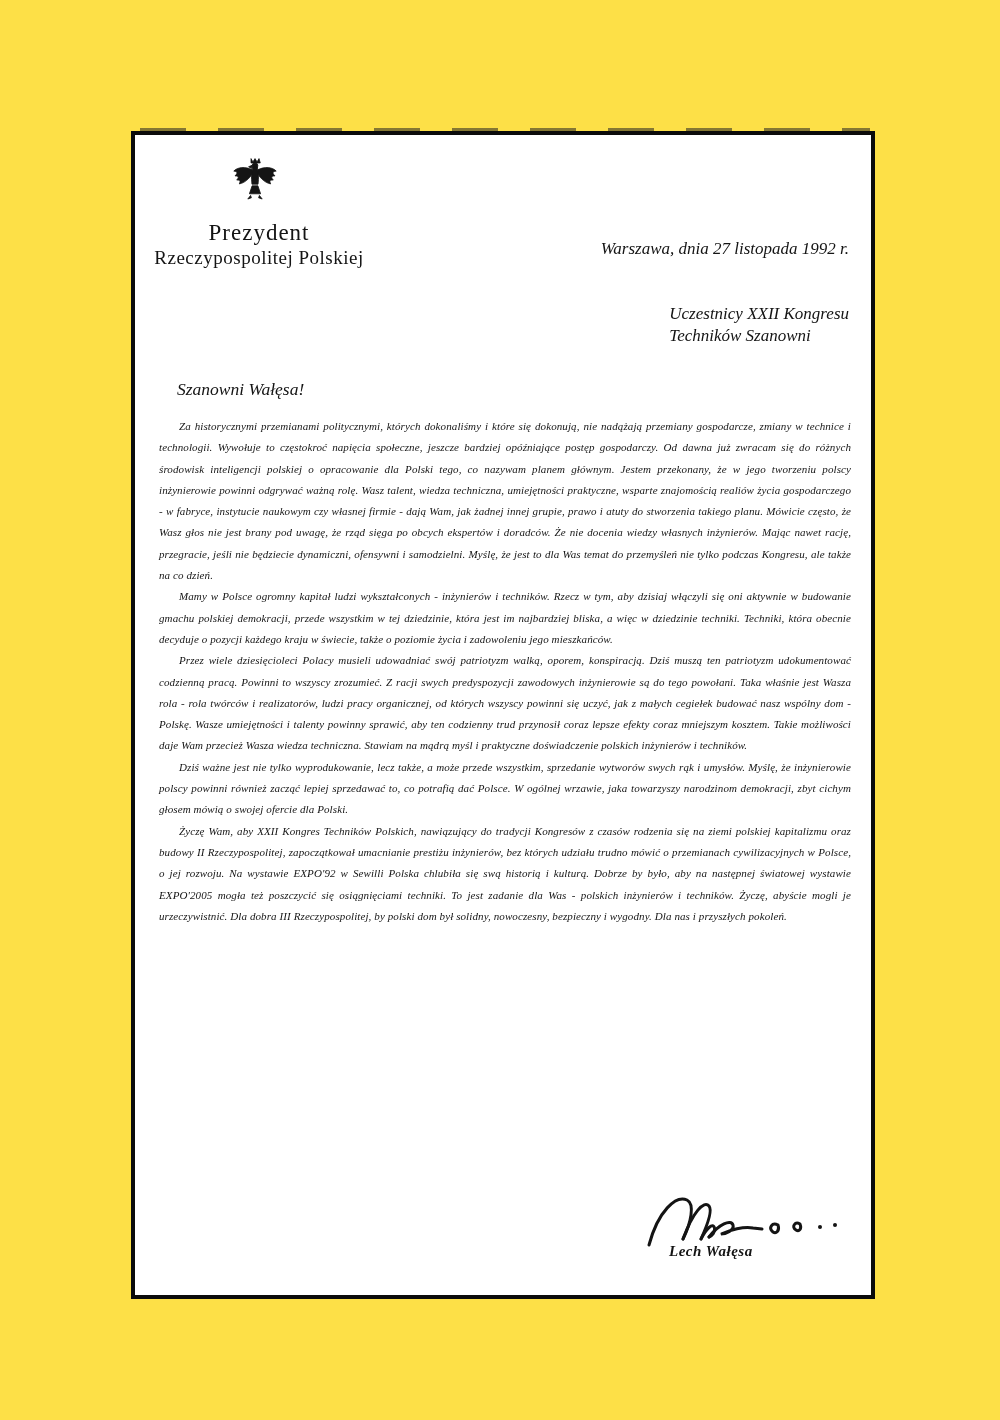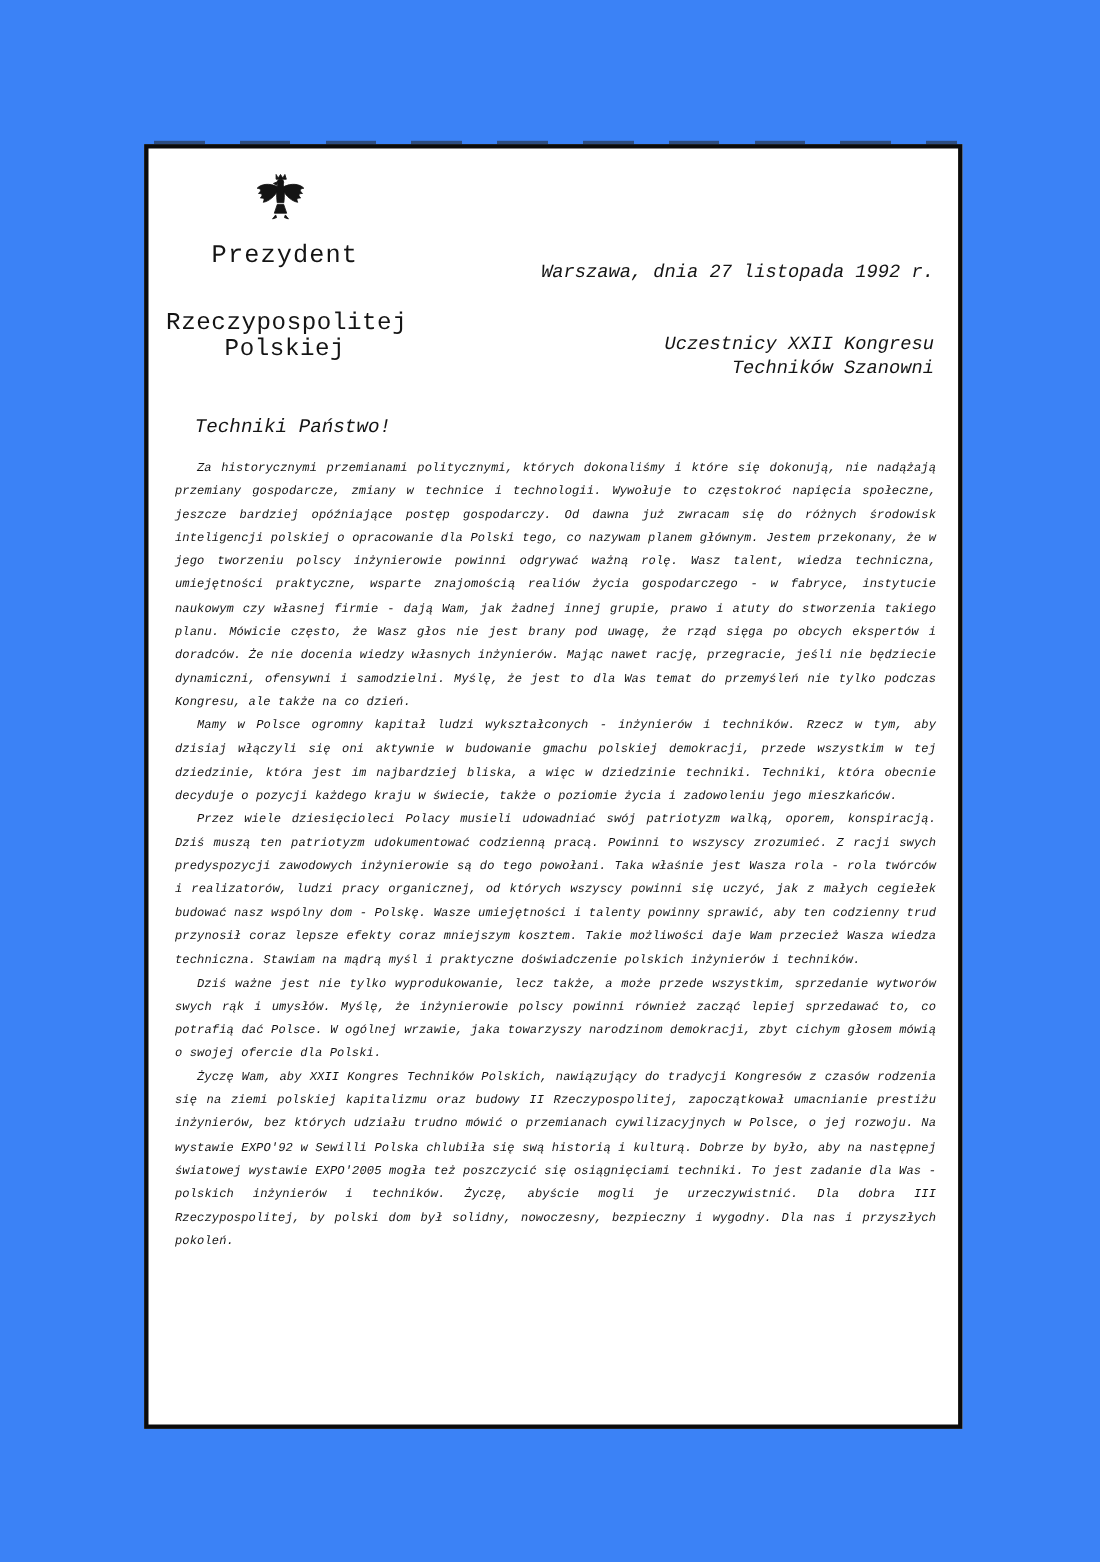--- a/index.html
+++ b/index.html
@@ -5,23 +5,23 @@
 <style>
   html, body {
     margin: 0;
     padding: 0;
     background: #ffffff;
   }
   .page {
     position: relative;
     width: 1000px;
     height: 1420px;
-    background: #3b82f6;
+    background: #fde047;
     color: #141414;
-    font-family: Liberation Mono, monospace;
+    font-family: Liberation Serif, serif;
     overflow: hidden;
   }
   
   .scan-streak {
     position: absolute;
     left: 140px;
     top: 128px;
     width: 730px;
     height: 3px;
     background: repeating-linear-gradient(90deg,#222 0 46px, transparent 46px 78px);
@@ -53,43 +53,41 @@
     text-align: center;
     font-style: normal;
     color: #141414;
   }
   .letterhead .lh1 {
     font-size: 23px;
     letter-spacing: 1px;
     line-height: 27px;
   }
   .letterhead .lh2 {
-    font-size: 22px;
+    font-size: 19px;
     letter-spacing: .5px;
     line-height: 24px;
-    margin-top: 36px;
   }
   
   .dateline {
     position: absolute;
     right: 22px;
     top: 104px;
     font-style: italic;
     font-size: 17px;
     text-align: right;
     white-space: nowrap;
   }
   .addressee {
     position: absolute;
     right: 22px;
     top: 168px;
     font-style: italic;
     font-size: 17px;
     line-height: 22px;
-    text-align: right;
   }
   
   .salutation {
     position: absolute;
     left: 42px;
     top: 244px;
     font-style: italic;
     font-size: 17.5px;
   }
   .letter-body {
@@ -157,25 +155,42 @@
       <div class="lh2">Rzeczypospolitej Polskiej</div>
     </div>
 
     <div class="dateline">Warszawa, dnia 27 listopada 1992 r.</div>
 
     <div class="addressee">
       <div>Uczestnicy XXII Kongresu</div>
       <div>Techników Szanowni</div>
     </div>
 
-    <div class="salutation">Techniki Państwo!</div>
+    <div class="salutation">Szanowni Wałęsa!</div>
 
     <div class="letter-body">
       <p>Za historycznymi przemianami politycznymi, których dokonaliśmy i które się dokonują, nie nadążają przemiany gospodarcze, zmiany w technice i technologii. Wywołuje to częstokroć napięcia społeczne, jeszcze bardziej opóźniające postęp gospodarczy. Od dawna już zwracam się do różnych środowisk inteligencji polskiej o opracowanie dla Polski tego, co nazywam planem głównym. Jestem przekonany, że w jego tworzeniu polscy inżynierowie powinni odgrywać ważną rolę. Wasz talent, wiedza techniczna, umiejętności praktyczne, wsparte znajomością realiów życia gospodarczego - w fabryce, instytucie naukowym czy własnej firmie - dają Wam, jak żadnej innej grupie, prawo i atuty do stworzenia takiego planu. Mówicie często, że Wasz głos nie jest brany pod uwagę, że rząd sięga po obcych ekspertów i doradców. Że nie docenia wiedzy własnych inżynierów. Mając nawet rację, przegracie, jeśli nie będziecie dynamiczni, ofensywni i samodzielni. Myślę, że jest to dla Was temat do przemyśleń nie tylko podczas Kongresu, ale także na co dzień.</p>
       <p>Mamy w Polsce ogromny kapitał ludzi wykształconych - inżynierów i techników. Rzecz w tym, aby dzisiaj włączyli się oni aktywnie w budowanie gmachu polskiej demokracji, przede wszystkim w tej dziedzinie, która jest im najbardziej bliska, a więc w dziedzinie techniki. Techniki, która obecnie decyduje o pozycji każdego kraju w świecie, także o poziomie życia i zadowoleniu jego mieszkańców.</p>
       <p>Przez wiele dziesięcioleci Polacy musieli udowadniać swój patriotyzm walką, oporem, konspiracją. Dziś muszą ten patriotyzm udokumentować codzienną pracą. Powinni to wszyscy zrozumieć. Z racji swych predyspozycji zawodowych inżynierowie są do tego powołani. Taka właśnie jest Wasza rola - rola twórców i realizatorów, ludzi pracy organicznej, od których wszyscy powinni się uczyć, jak z małych cegiełek budować nasz wspólny dom - Polskę. Wasze umiejętności i talenty powinny sprawić, aby ten codzienny trud przynosił coraz lepsze efekty coraz mniejszym kosztem. Takie możliwości daje Wam przecież Wasza wiedza techniczna. Stawiam na mądrą myśl i praktyczne doświadczenie polskich inżynierów i techników.</p>
       <p>Dziś ważne jest nie tylko wyprodukowanie, lecz także, a może przede wszystkim, sprzedanie wytworów swych rąk i umysłów. Myślę, że inżynierowie polscy powinni również zacząć lepiej sprzedawać to, co potrafią dać Polsce. W ogólnej wrzawie, jaka towarzyszy narodzinom demokracji, zbyt cichym głosem mówią o swojej ofercie dla Polski.</p>
       <p>Życzę Wam, aby XXII Kongres Techników Polskich, nawiązujący do tradycji Kongresów z czasów rodzenia się na ziemi polskiej kapitalizmu oraz budowy II Rzeczypospolitej, zapoczątkował umacnianie prestiżu inżynierów, bez których udziału trudno mówić o przemianach cywilizacyjnych w Polsce, o jej rozwoju. Na wystawie EXPO'92 w Sewilli Polska chlubiła się swą historią i kulturą. Dobrze by było, aby na następnej światowej wystawie EXPO'2005 mogła też poszczycić się osiągnięciami techniki. To jest zadanie dla Was - polskich inżynierów i techników. Życzę, abyście mogli je urzeczywistnić. Dla dobra III Rzeczypospolitej, by polski dom był solidny, nowoczesny, bezpieczny i wygodny. Dla nas i przyszłych pokoleń.</p>
     </div>
 
+    <div class="sig-block">
+      <svg class="sig-scrawl" width="230" height="60" viewBox="0 0 230 60" xmlns="http://www.w3.org/2000/svg" aria-hidden="true">
+        <g fill="none" stroke="#141414" stroke-width="3" stroke-linecap="round">
+          <path d="M6 54 C15 20 33 4 44 9 C52 13 48 32 40 48"></path>
+          <path d="M40 48 C50 21 61 9 66 15 C70 20 63 37 58 48"></path>
+          <path d="M58 48 C63 38 70 31 71.5 37 C72.5 41 69 45 66 46"></path>
+          <path d="M66 46 C76 33 88 28 90 34 C91.5 39 83 43 78 43 C87 39 101 35 110 37 L119 38"></path>
+          <path d="M135 34 c-6 -3 -10 3 -5 7 c3 2 7 -1 5 -7"></path>
+          <path d="M157 33 c-5 -3 -9 3 -4 6 c3 2 6 -1 4 -6"></path>
+        </g>
+        <g fill="#141414">
+          <circle cx="177" cy="36" r="2"></circle>
+          <circle cx="192" cy="34" r="2"></circle>
+        </g>
+      </svg>
+      <div class="sig-name">Lech Wałęsa</div>
+    </div>
 
   </div>
 </div>
 
 </body></html>

